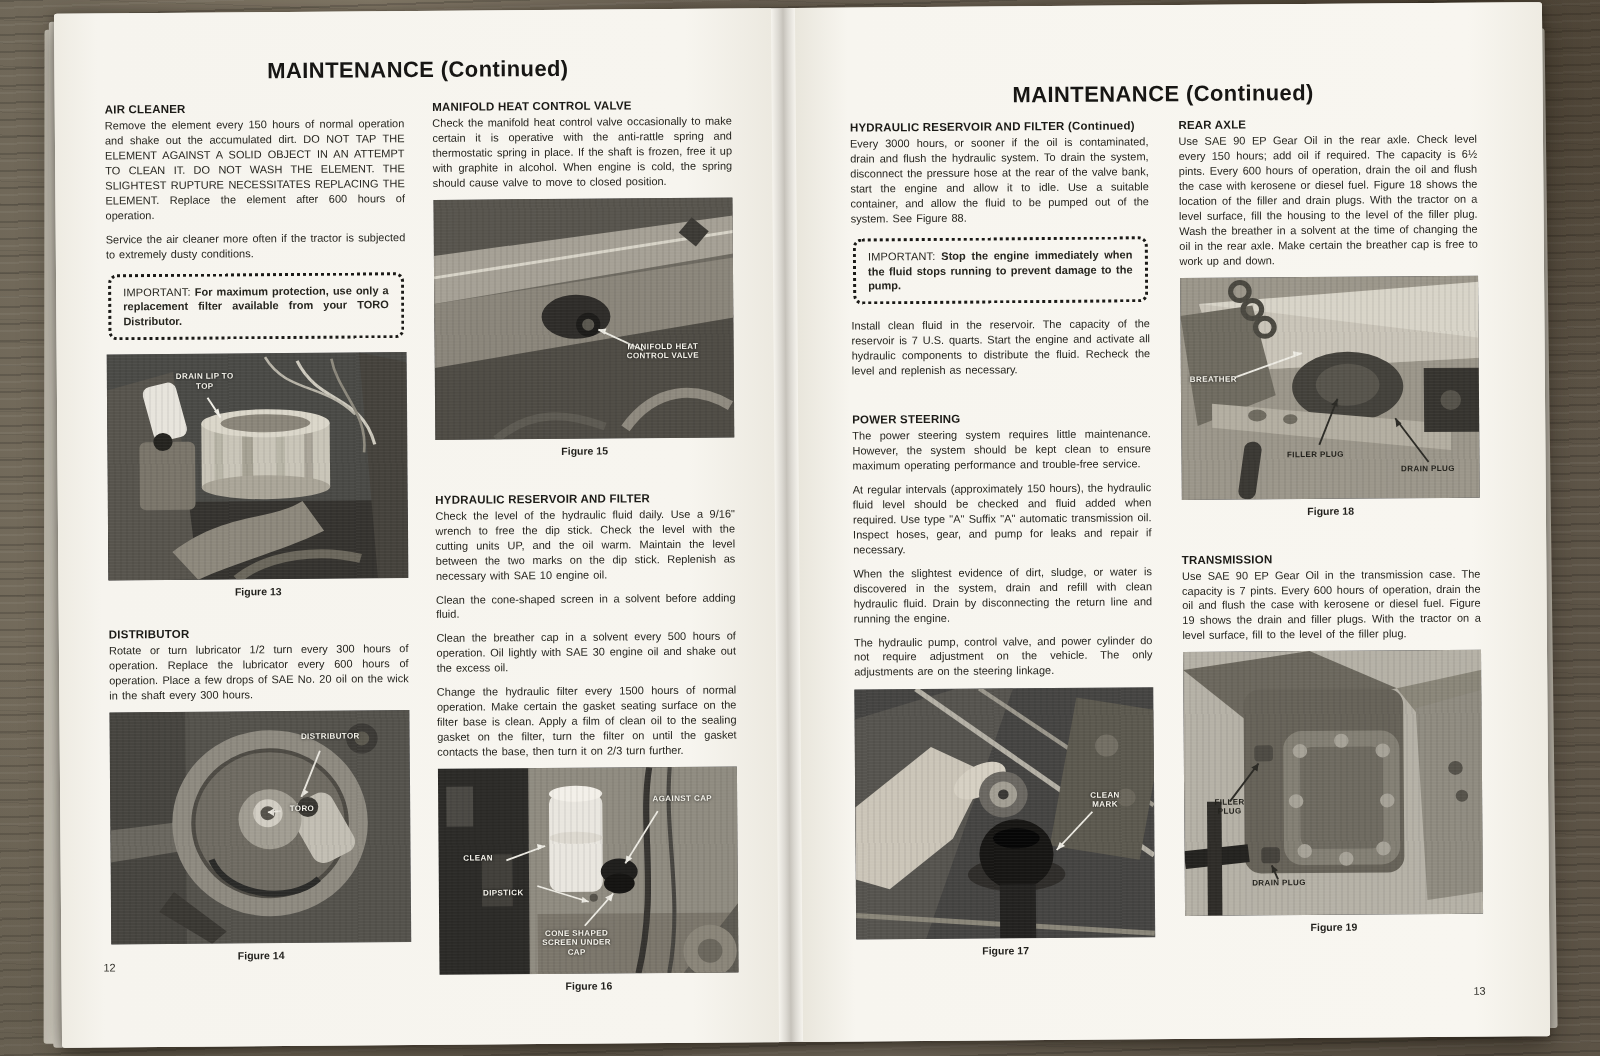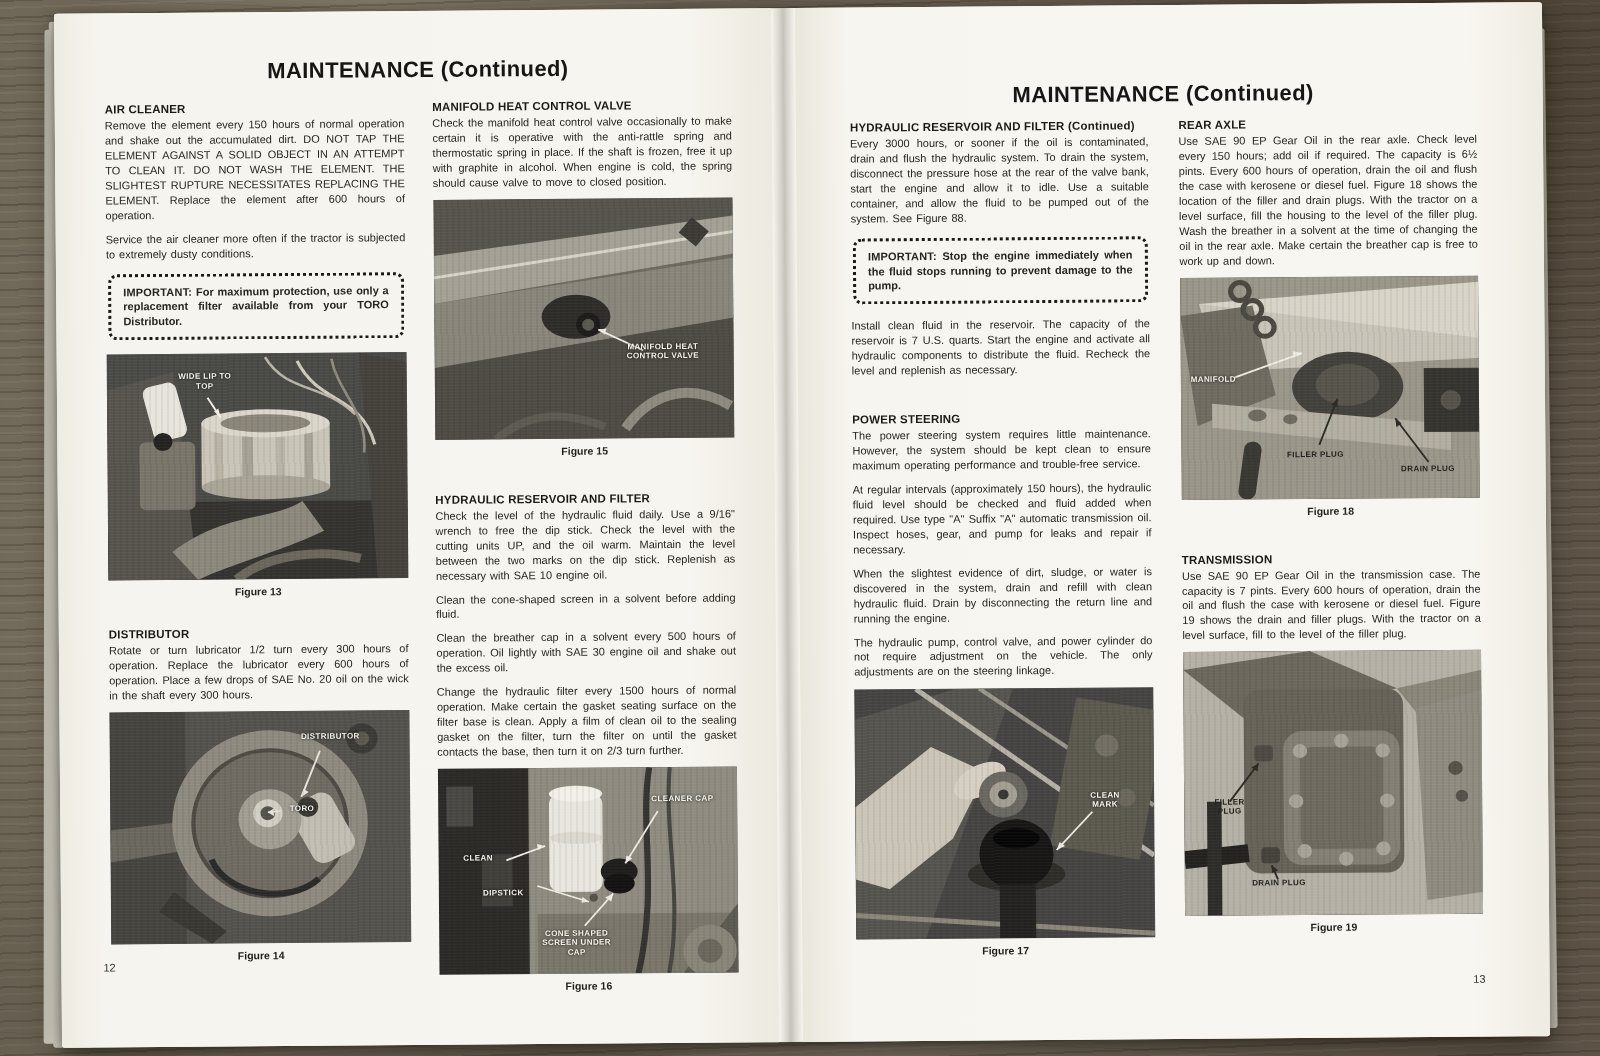--- a/index.html
+++ b/index.html
@@ -29,40 +29,40 @@
   .page-right .title{margin-top:52px;}
   .cols{display:flex;}
   .page-left .cols{margin-top:18px;gap:28px;}
   .page-right .cols{margin-top:12px;gap:30px;}
   .col{flex:1;min-width:0;}
   .h{font-size:11.5px;font-weight:700;letter-spacing:0.2px;margin:12px 0 3px;color:#1b1a16;}
   .h:first-child{margin-top:0;}
   .p{font-size:11px;line-height:1.36;text-align:justify;margin:0 0 9px;word-spacing:1px;}
   .imp{border:3px dotted #1b1a17;border-radius:9px;padding:8px 12px;margin:12px 2px 14px;
        font-size:11px;line-height:1.35;font-weight:700;text-align:justify;}
-  .imp b{font-weight:700;letter-spacing:0.2px;margin-top:43px;}
+  .imp b{font-weight:400;letter-spacing:0.2px;margin-top:43px;}
   .photo{position:relative;width:100%;background:#555;overflow:hidden;}
   .photo svg{position:absolute;inset:0;width:100%;height:100%;display:block;}
   .photo::after{content:"";position:absolute;inset:0;pointer-events:none;
     background:repeating-linear-gradient(0deg, rgba(255,255,255,0.035) 0 1px, transparent 1px 3px),
                repeating-linear-gradient(90deg, rgba(0,0,0,0.05) 0 2px, transparent 2px 6px);}
   .ph13{height:226px;margin-top:4px;}
   .ph14{height:232px;margin-top:6px;}
   .ph15{height:240px;margin-top:8px;}
   .ph16{height:206px;margin-top:4px;}
   .ph17{height:250px;margin-top:10px;}
   .ph18{height:222px;margin-top:6px;}
   .ph19{height:264px;margin-top:8px;}
   .cap{text-align:center;font-size:10.5px;font-weight:700;color:#201f1b;margin:6px 0 4px;}
   .callout{position:absolute;color:#f4f2ea;font-size:8px;font-weight:700;letter-spacing:0.4px;
     line-height:1.2;text-align:center;text-shadow:0 0 3px rgba(0,0,0,0.85);z-index:2;}
   .callout.dark{color:#23221d;text-shadow:none;}
   .pnum{position:absolute;font-size:11px;color:#33322c;}
   .pnum-left{left:42px;bottom:74px;}
-  .pnum-right{right:64px;bottom:52px;}.spacer14{height:14px;}.spacer20{height:20px;}
+  .pnum-right{right:64px;bottom:40px;}.spacer14{height:14px;}.spacer20{height:20px;}
 </style>
 </head>
 <body>
 
 <div class="book">
   <div class="stack s1"></div>
   <div class="stack s2"></div>
   <div class="stack s3"></div>
   <div class="spread">
 
@@ -95,21 +95,21 @@
               <rect x="158" y="74" width="8" height="58" fill="#b4b0a2" opacity="0.8"></rect>
               <rect x="184" y="74" width="8" height="58" fill="#9b968a" opacity="0.7"></rect>
               <ellipse cx="148" cy="70" rx="60" ry="14" fill="#dbd7ca"></ellipse>
               <ellipse cx="148" cy="70" rx="42" ry="9" fill="#8b867a"></ellipse>
               <ellipse cx="148" cy="134" rx="60" ry="12" fill="#aaa598"></ellipse>
               <path d="M60,198 C110,158 152,168 182,148 L202,178 C162,198 122,208 84,226 Z" fill="#8d887c"></path>
               <path d="M120,226 C150,200 200,196 236,206" stroke="#6b675c" stroke-width="9" fill="none"></path>
               <line x1="94" y1="44" x2="106" y2="64" stroke="#f2f0e8" stroke-width="1.8"></line>
               <polygon points="106,64 100,58 104,55" fill="#f2f0e8"></polygon>
             </svg>
-            <div class="callout" style="left:22%;top:8%;width:64px;">WIDE LIP TO TOP</div>
+            <div class="callout" style="left:22%;top:8%;width:64px;">DRAIN LIP TO TOP</div>
           </div>
           <div class="cap">Figure 13</div>
           <div class="spacer14"></div>
           <div class="h">DISTRIBUTOR</div>
           <p class="p">Rotate or turn lubricator 1/2 turn every 300 hours of operation. Replace the lubricator every 600 hours of operation. Place a few drops of SAE No. 20 oil on the wick in the shaft every 300 hours.</p>
           <div class="photo ph14">
             <svg viewBox="0 0 285 232" preserveAspectRatio="none">
               <rect width="285" height="232" fill="#54524c"></rect>
               <rect x="0" y="0" width="72" height="232" fill="#46443f"></rect>
               <polygon points="0,118 84,108 88,136 0,150" fill="#6a675f"></polygon>
@@ -187,21 +187,21 @@
               <circle cx="264" cy="184" r="12" fill="#6b675d"></circle>
               <line x1="66" y1="92" x2="104" y2="78" stroke="#efede5" stroke-width="1.8"></line>
               <polygon points="104,78 97,82 96,76" fill="#efede5"></polygon>
               <line x1="96" y1="118" x2="146" y2="134" stroke="#efede5" stroke-width="1.6"></line>
               <polygon points="146,134 139,135 140,129" fill="#efede5"></polygon>
               <line x1="214" y1="44" x2="182" y2="96" stroke="#efede5" stroke-width="1.8"></line>
               <polygon points="182,96 183,88 189,91" fill="#efede5"></polygon>
               <line x1="142" y1="158" x2="170" y2="126" stroke="#efede5" stroke-width="1.8"></line>
               <polygon points="170,126 168,134 162,130" fill="#efede5"></polygon>
             </svg>
-            <div class="callout" style="left:68%;top:13%;width:82px;">CLEANER CAP</div>
+            <div class="callout" style="left:68%;top:13%;width:82px;">AGAINST CAP</div>
             <div class="callout" style="left:6%;top:41%;width:44px;">CLEAN</div>
             <div class="callout" style="left:13%;top:58%;width:52px;">DIPSTICK</div>
             <div class="callout" style="left:32%;top:78%;width:84px;text-align:center;">CONE SHAPED SCREEN UNDER CAP</div>
           </div>
           <div class="cap">Figure 16</div>
         </div>
       </div>
       <div class="pnum pnum-left">12</div>
     </div>
 
@@ -272,21 +272,21 @@
               <rect x="58" y="164" width="17" height="58" rx="8" fill="#3a3833" transform="rotate(8 66 193)"></rect>
               <rect x="236" y="92" width="54" height="64" fill="#36342f"></rect>
               <circle cx="262" cy="124" r="10" fill="#55524a"></circle>
               <line x1="52" y1="100" x2="118" y2="76" stroke="#efede5" stroke-width="1.8"></line>
               <polygon points="118,76 110,80 109,74" fill="#efede5"></polygon>
               <line x1="134" y1="168" x2="152" y2="122" stroke="#2b2a25" stroke-width="1.8"></line>
               <polygon points="152,122 152,130 146,128" fill="#2b2a25"></polygon>
               <line x1="240" y1="186" x2="208" y2="142" stroke="#2b2a25" stroke-width="1.8"></line>
               <polygon points="208,142 214,147 209,151" fill="#2b2a25"></polygon>
             </svg>
-            <div class="callout" style="left:2%;top:44%;width:54px;">MANIFOLD</div>
+            <div class="callout" style="left:2%;top:44%;width:54px;">BREATHER</div>
             <div class="callout dark" style="left:34%;top:78%;width:66px;">FILLER PLUG</div>
             <div class="callout dark" style="left:72%;top:85%;width:64px;">DRAIN PLUG</div>
           </div>
           <div class="cap">Figure 18</div>
           <div class="spacer20"></div>
           <div class="h">TRANSMISSION</div>
           <p class="p">Use SAE 90 EP Gear Oil in the transmission case. The capacity is 7 pints. Every 600 hours of operation, drain the oil and flush the case with kerosene or diesel fuel. Figure 19 shows the drain and filler plugs. With the tractor on a level surface, fill to the level of the filler plug.</p>
           <div class="photo ph19">
             <svg viewBox="0 0 288 264" preserveAspectRatio="none">
               <rect width="288" height="264" fill="#b5b1a6"></rect>

